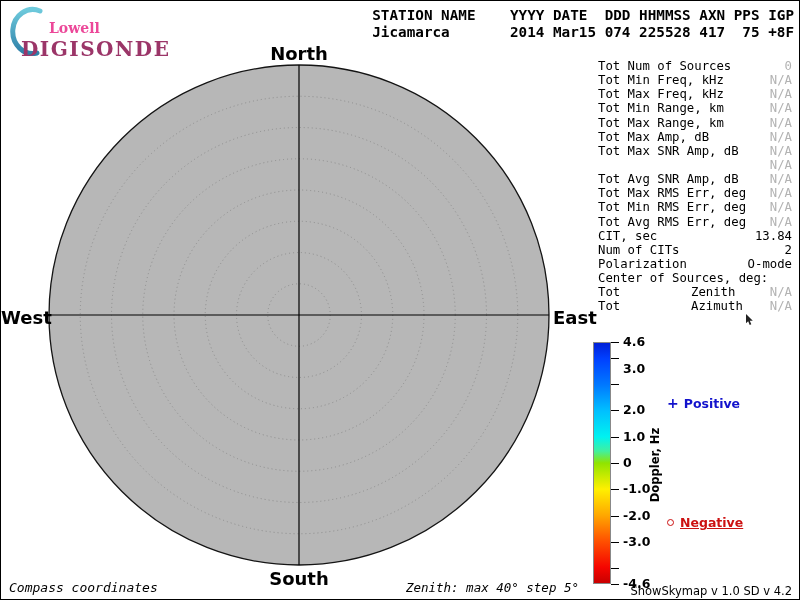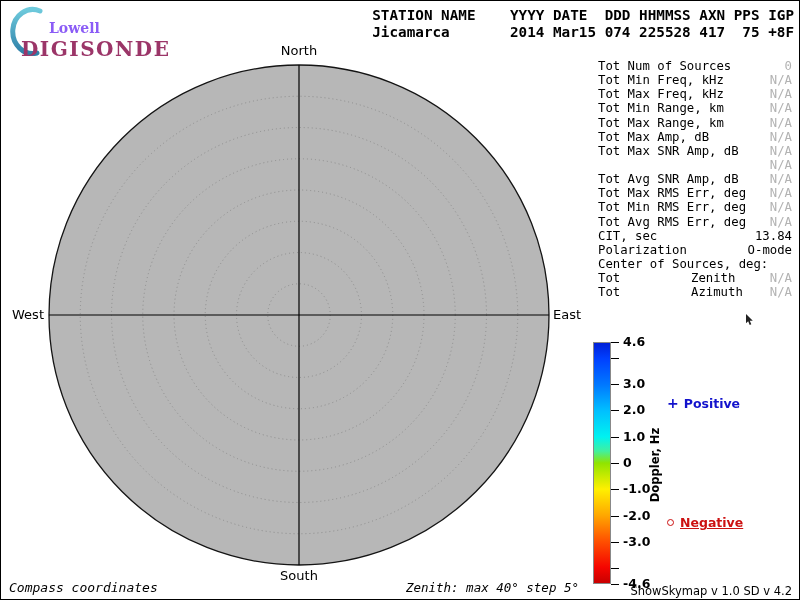--- a/index.html
+++ b/index.html
@@ -2,31 +2,31 @@
 <html><head>
 <meta charset="utf-8">
 <style>
   html,body{margin:0;padding:0;background:#e8e8e8;}
   .page{position:relative;width:800px;height:600px;background:#ffffff;border:1px solid #000;
         box-sizing:border-box;overflow:hidden;font-family:"DejaVu Sans",sans-serif;color:#000;}
 
   
   .logo{position:absolute;left:8px;top:4px;width:240px;height:52px;}
   .logo-lowell{position:absolute;left:40px;top:15px;font-family:"DejaVu Serif",serif;
-               font-size:14px;font-weight:bold;color:#8b5cf6;}
+               font-size:14px;font-weight:bold;color:#ec4899;}
   .logo-digisonde{position:absolute;left:12px;top:32px;font-family:"DejaVu Serif",serif;
                   font-size:20px;font-weight:bold;letter-spacing:1.5px;}
   .logo-cres{position:absolute;left:0;top:0;}
 
   
   .hdr{position:absolute;top:6px;right:5px;text-align:left;white-space:pre;
        font-family:"DejaVu Sans Mono",monospace;font-size:14.3px;font-weight:bold;line-height:16.5px;}
 
   
-  .compass{position:absolute;font-size:13px;font-weight:normal;}
+  .compass{position:absolute;font-size:18px;font-weight:bold;}
   .c-north{left:298px;top:42px;transform:translateX(-50%);}
   .c-south{left:298px;top:567px;transform:translateX(-50%);}
   .c-west{left:0;top:306px;width:43px;text-align:right;}
   .c-east{left:552px;top:306px;}
 
   
   .stats{position:absolute;left:597px;top:58px;width:195px;
          font-family:"DejaVu Sans Mono",monospace;font-size:12.3px;}
   .srow{position:relative;height:14.15px;line-height:14.15px;white-space:nowrap;}
   .slabel{position:absolute;left:0;}
@@ -149,20 +149,24 @@
       </div>
       <div class="srow">
         <span class="slabel">Tot Avg RMS Err, deg</span>
         <span class="sval muted">N/A</span>
       </div>
       <div class="srow">
         <span class="slabel">CIT, sec</span>
         <span class="sval">13.84</span>
       </div>
       <div class="srow">
+        <span class="slabel">Num of CITs</span>
+        <span class="sval">2</span>
+      </div>
+      <div class="srow">
         <span class="slabel">Polarization</span>
         <span class="sval">O-mode</span>
       </div>
       <div class="srow">
         <span class="slabel">Center of Sources, deg:</span>
         <span class="sval"></span>
       </div>
       <div class="srow">
         <span class="slabel">Tot</span>
         <span class="smid">Zenith</span>
@@ -179,21 +183,21 @@
     <path d="M1 0 L1 9.2 L3.2 7.2 L4.7 11 L6.3 10.3 L4.8 6.7 L7.8 6.7 Z" fill="#222"></path>
   </svg>
 
   <div class="cbar-wrap">
     <div class="cbar" style="background: linear-gradient(rgb(0, 32, 216) 0%, rgb(0, 64, 255) 6.5%, rgb(0, 120, 255) 17.4%, rgb(0, 192, 255) 28.3%, rgb(0, 242, 240) 39.1%, rgb(64, 240, 160) 45%, rgb(144, 228, 0) 50%, rgb(255, 240, 0) 60.9%, rgb(255, 168, 0) 71.7%, rgb(255, 80, 0) 82.6%, rgb(245, 5, 0) 93.5%, rgb(200, 0, 0) 100%);"></div>
     <div id="cbticks">
         <div class="tick" style="top: 0px;"></div>
         <div class="ticklab" style="top: 0px;">4.6</div>
         <div class="tick" style="top: 15.7826px;"></div>
         <div class="tick" style="top: 42.087px;"></div>
-        <div class="ticklab" style="top: 42px;">3.0</div>
+        <div class="ticklab" style="top: 27px;">3.0</div>
         <div class="tick" style="top: 68.3913px;"></div>
         <div class="ticklab" style="top: 68.3913px;">2.0</div>
         <div class="tick" style="top: 94.6957px;"></div>
         <div class="ticklab" style="top: 94.6957px;">1.0</div>
         <div class="tick" style="top: 121px;"></div>
         <div class="ticklab" style="top: 121px;">0</div>
         <div class="tick" style="top: 147.304px;"></div>
         <div class="ticklab" style="top: 147.304px;">-1.0</div>
         <div class="tick" style="top: 173.609px;"></div>
         <div class="ticklab" style="top: 173.609px;">-2.0</div>

